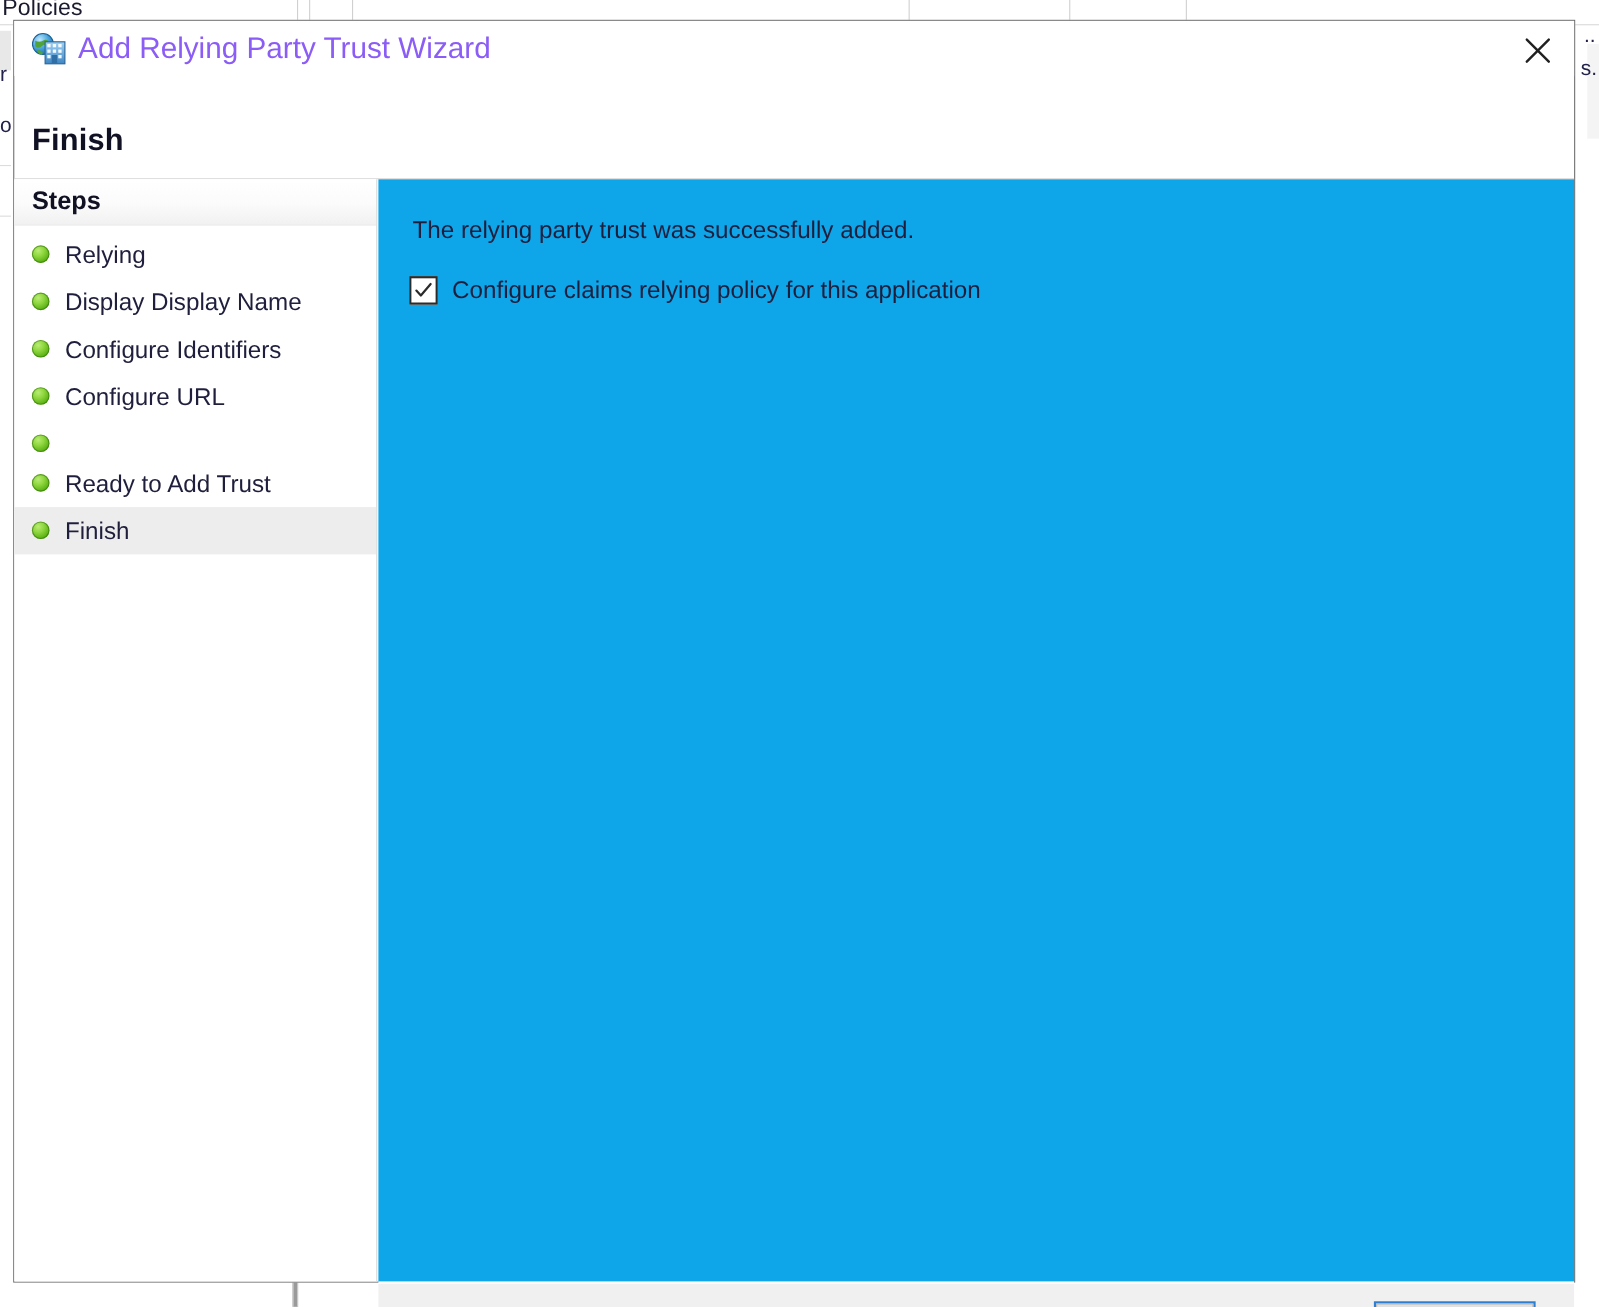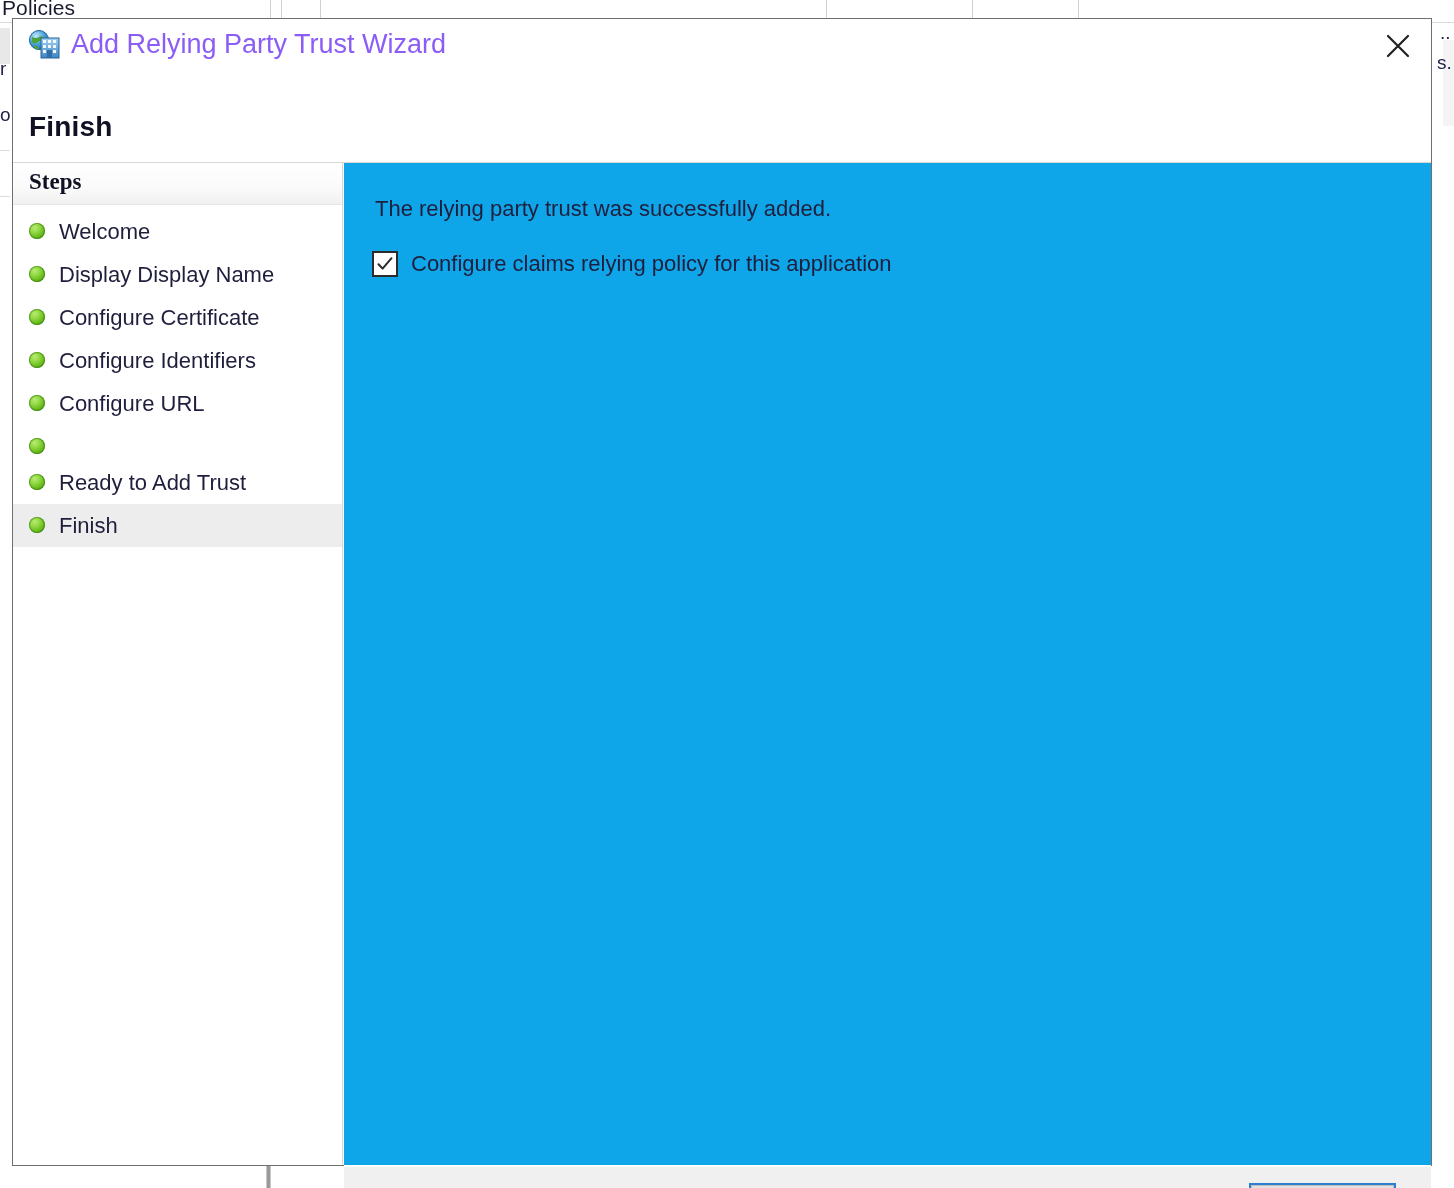--- a/index.html
+++ b/index.html
@@ -140,21 +140,20 @@
     background: #ffffff;
     border-right: 1px solid #d7d7d7;
     box-sizing: border-box;
     overflow: hidden;
   }
   .steps-head {
     position: relative;
     height: 41px;
     background: linear-gradient(to bottom, #ffffff 0%, #fbfbfb 55%, #f1f1f1 100%);
     border-bottom: 1px solid #e6e6e6;
-    font-family: Liberation Serif, serif;
   }
   .steps-head span {
     position: absolute;
     left: 16px; top: 6px;
     font-size: 23px;
     font-weight: bold;
     color: #111124;
   }
   .steps-list {
     position: relative;
@@ -343,29 +342,25 @@
 
   <div class="body-area">
 
     <div class="sidebar">
       <div class="steps-head">
         <span>Steps</span>
       </div>
       <div class="steps-list" id="steps-list">
           <div class="step-item">
             <span class="bullet"></span>
-            <span class="step-label">Welcome</span>
+            <span class="step-label">Relying</span>
           </div>
           <div class="step-item">
             <span class="bullet"></span>
             <span class="step-label">Display Display Name</span>
-          </div>
-          <div class="step-item">
-            <span class="bullet"></span>
-            <span class="step-label">Configure Certificate</span>
           </div>
           <div class="step-item">
             <span class="bullet"></span>
             <span class="step-label">Configure Identifiers</span>
           </div>
           <div class="step-item">
             <span class="bullet"></span>
             <span class="step-label">Configure URL</span>
           </div>
           <div class="step-item">

